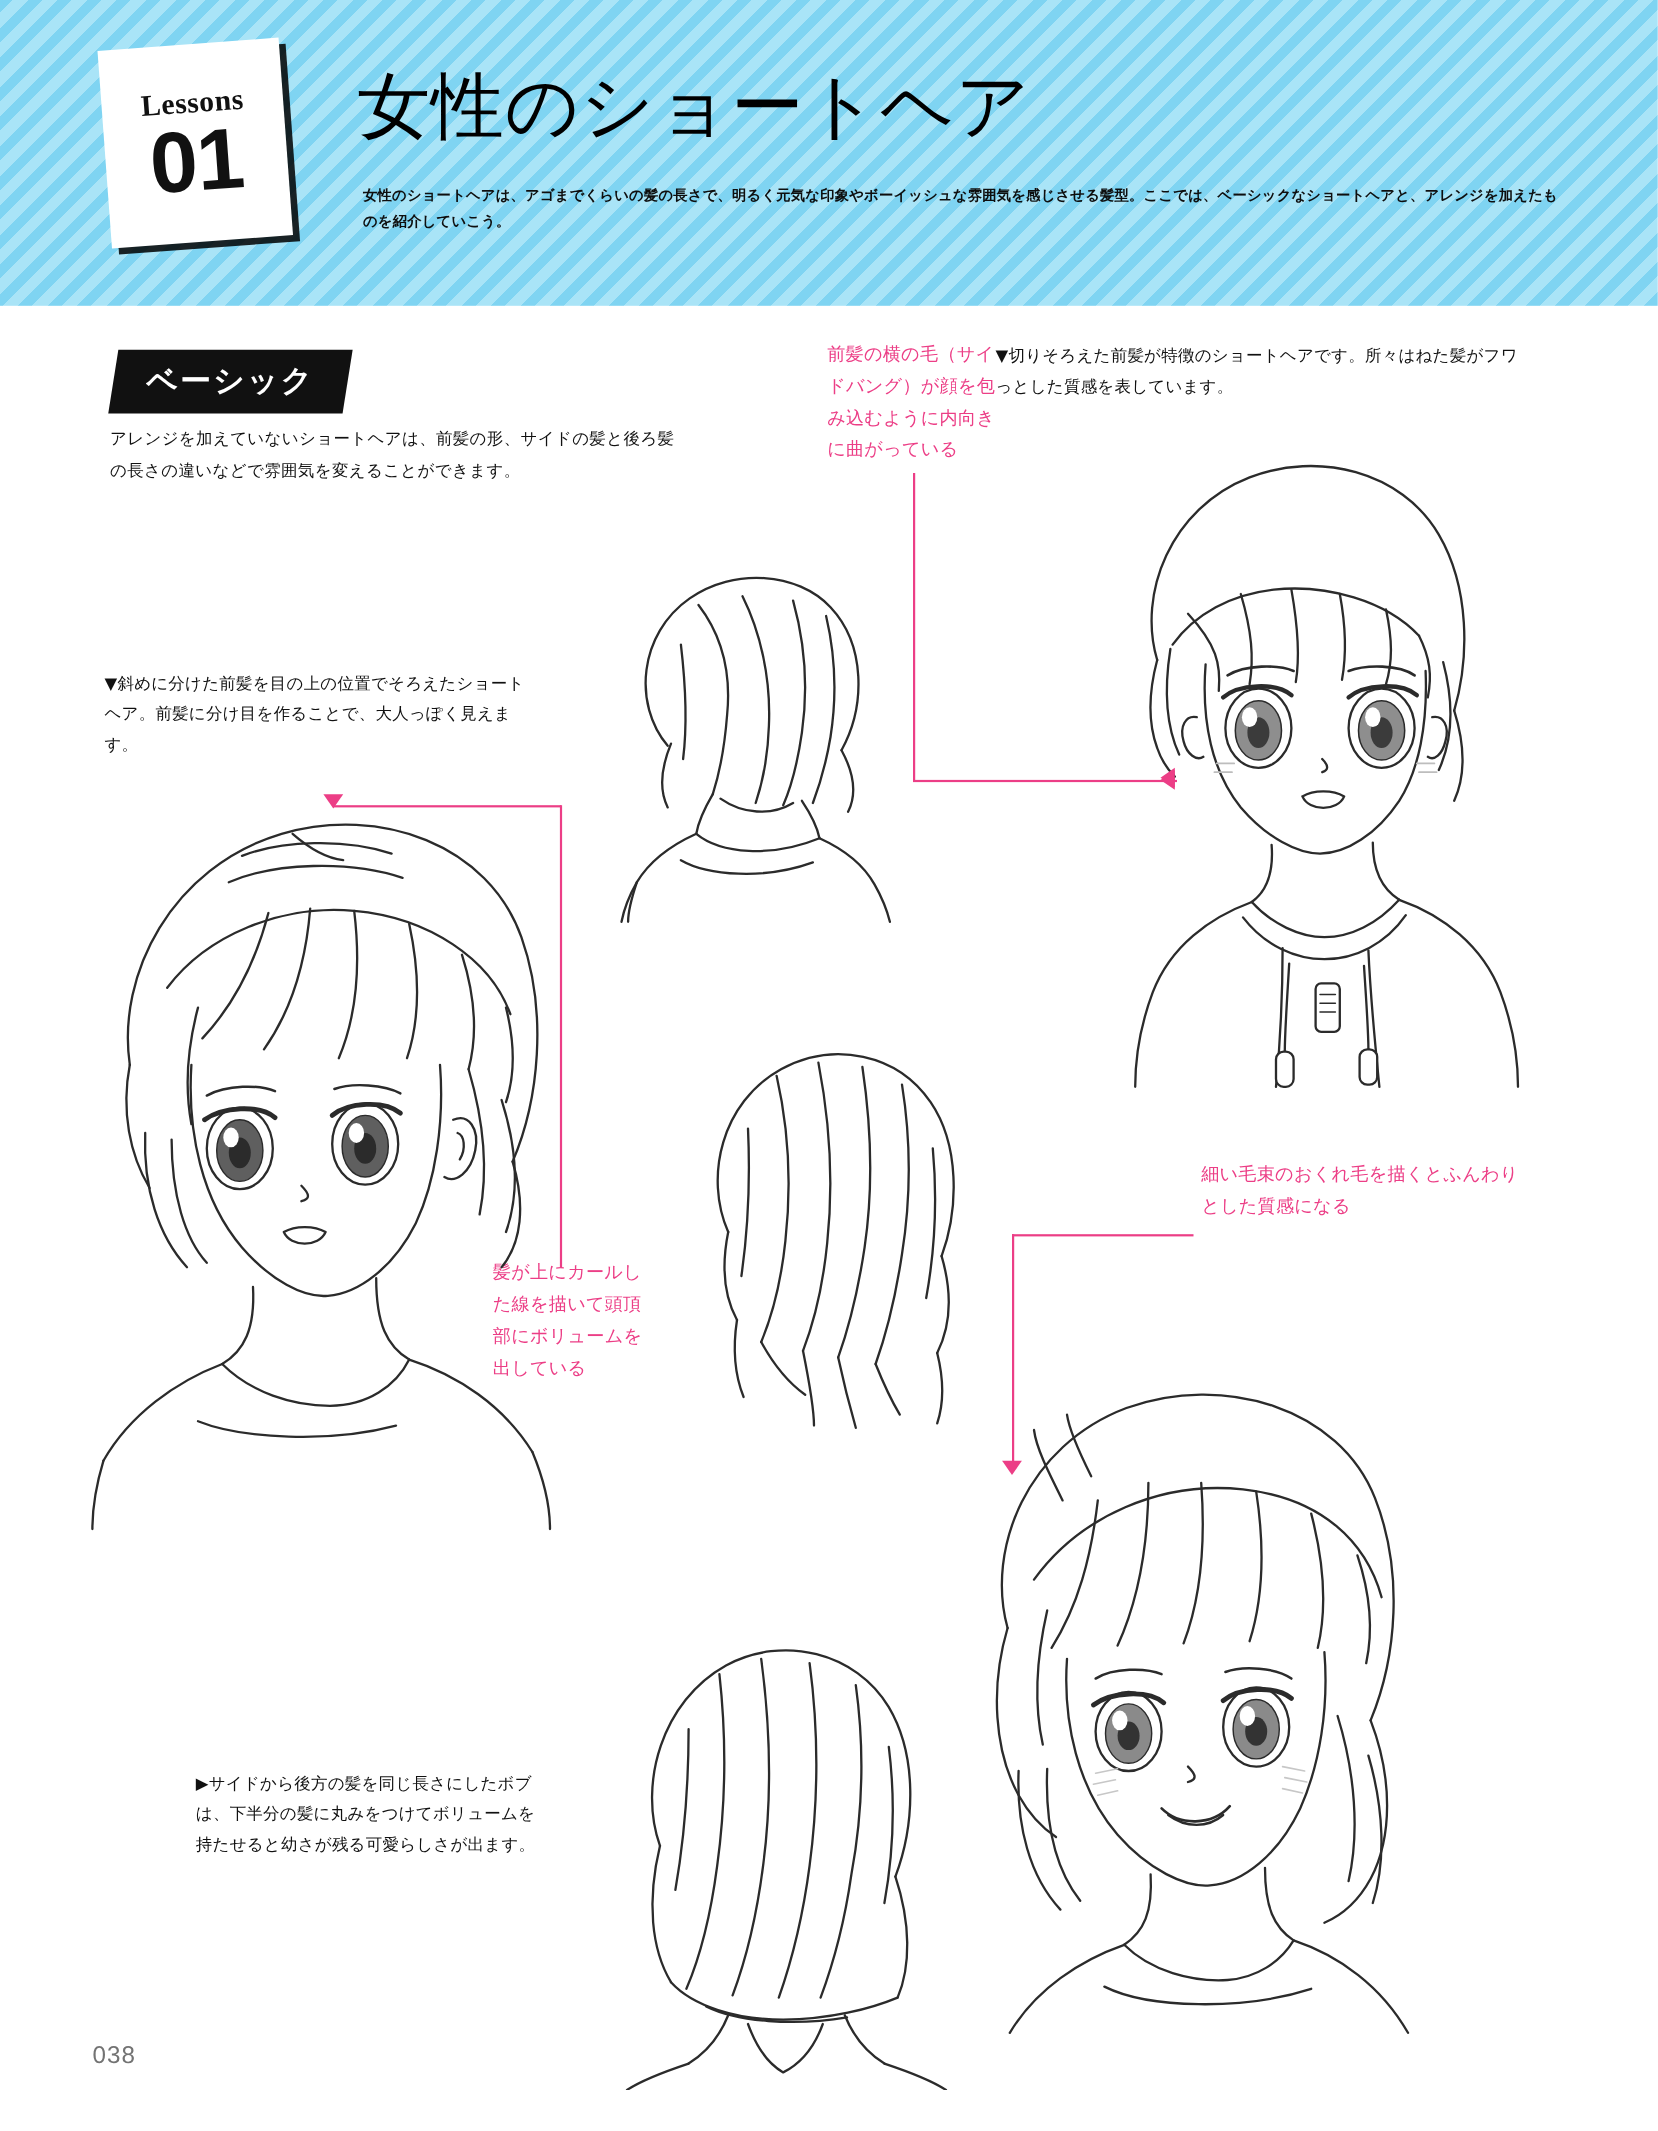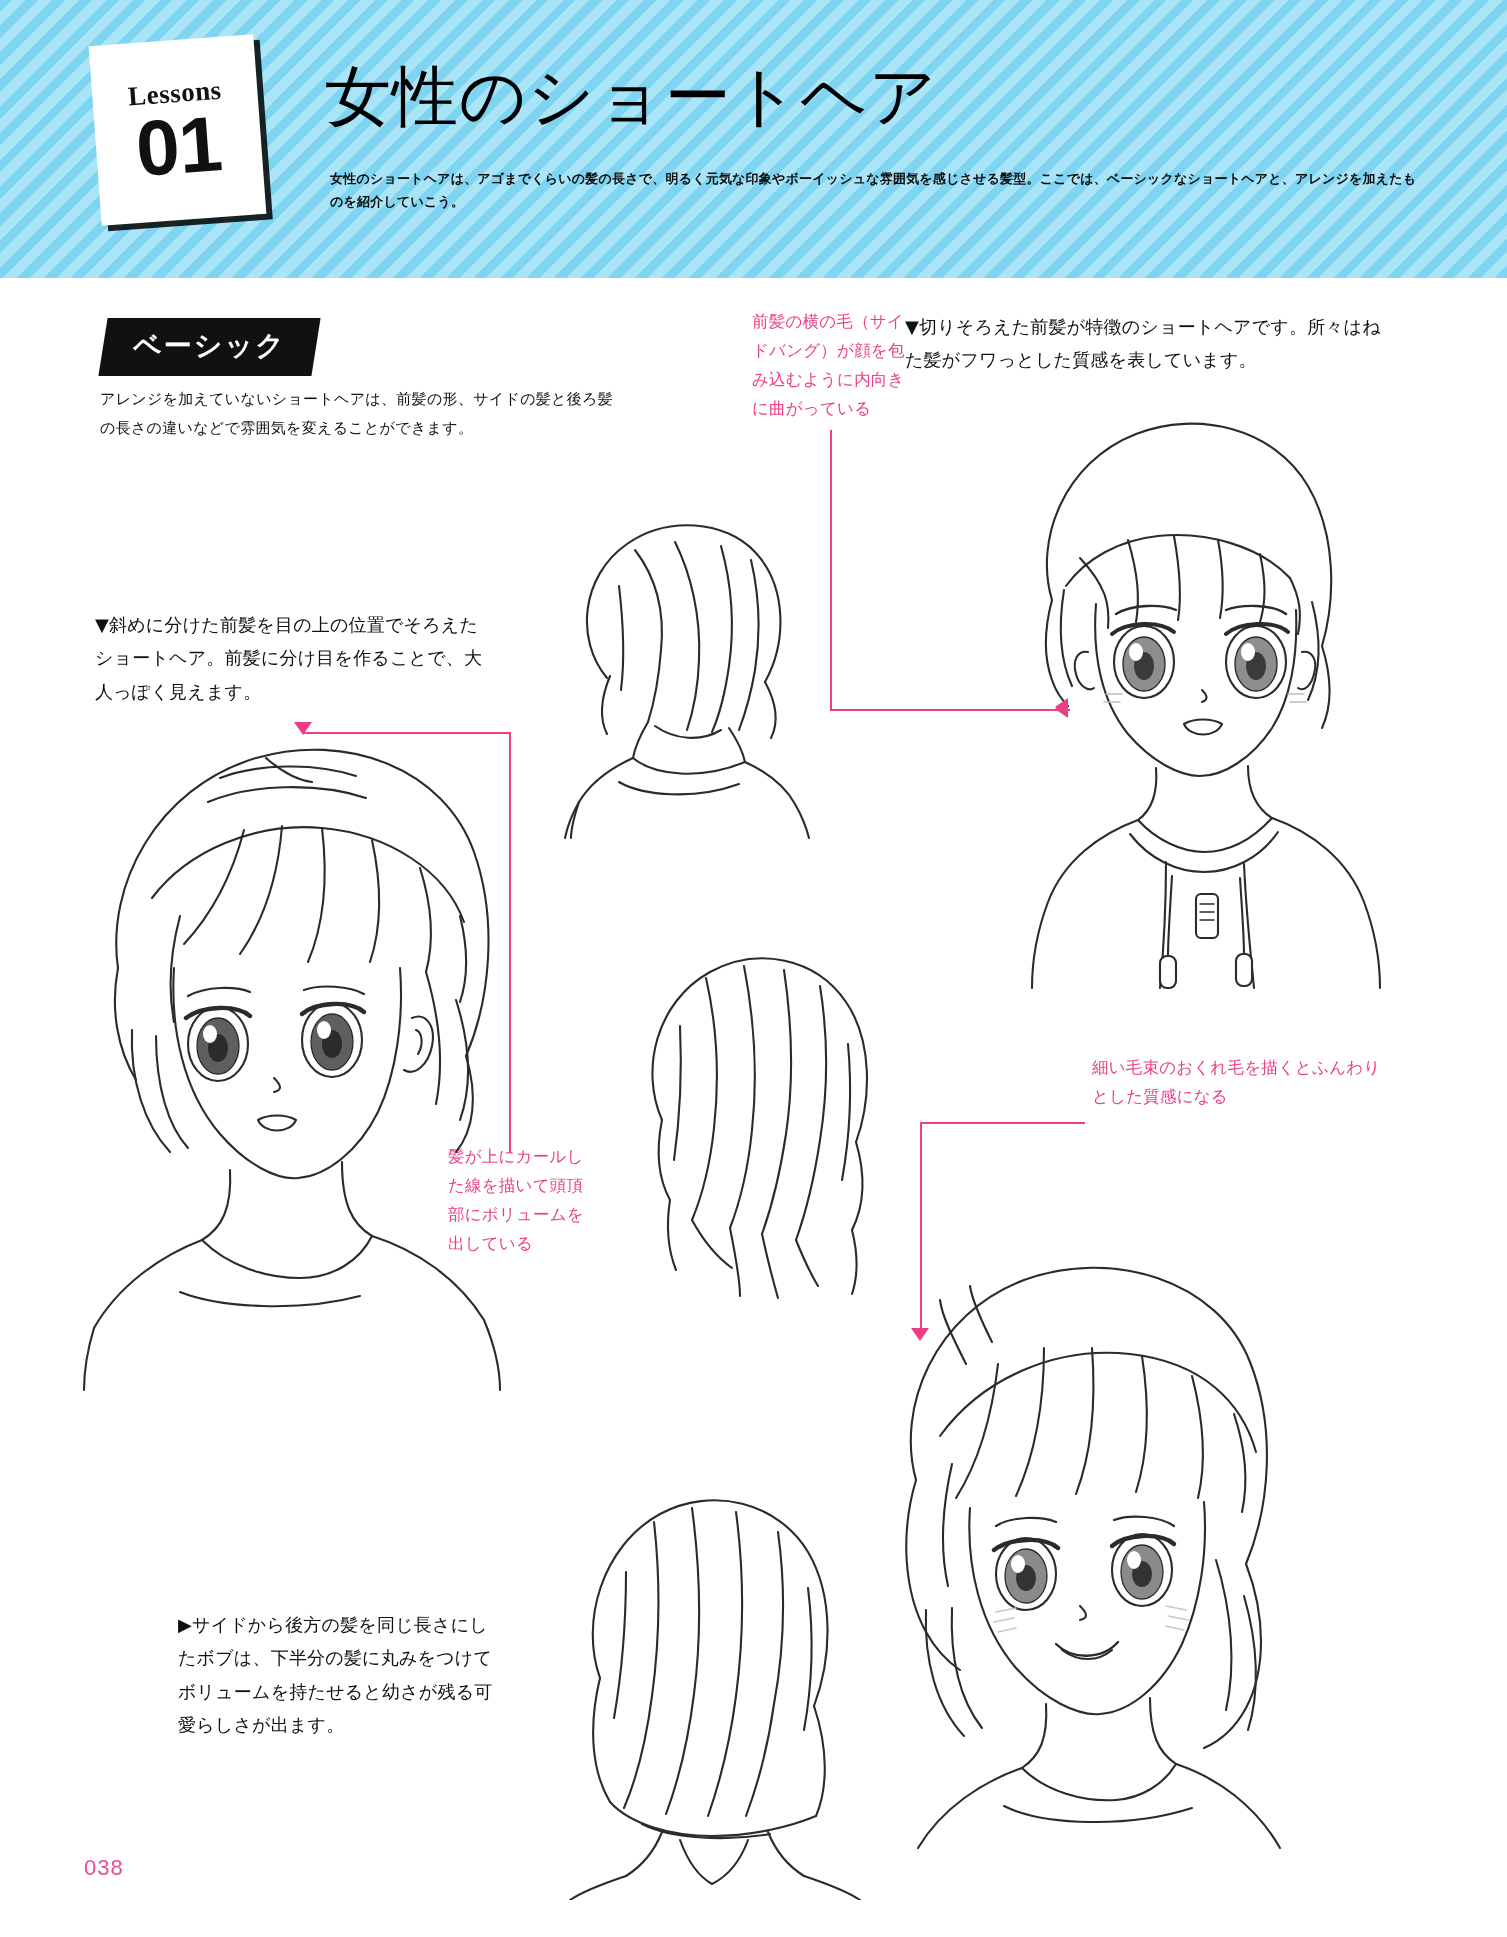--- a/index.html
+++ b/index.html
@@ -121,21 +121,21 @@
     position: absolute;
     color: #ec3e86;
     font-size: 16.5px;
     line-height: 1.75;
     letter-spacing: 0.2px;
   }
   
   .cap {
     position: absolute;
     color: #111;
-    font-size: 18px;
+    font-size: 15px;
     line-height: 1.85;
     letter-spacing: 0.2px;
   }
 
   
   .line { position: absolute; background: #ec3e86; }
   .line-h { height: 1.6px; }
   .line-v { width: 1.6px; }
   .arrow-pink {
     position: absolute;
@@ -150,21 +150,21 @@
     border-top: 9px solid transparent;
     border-bottom: 9px solid transparent;
     border-right: 13px solid #ec3e86;
   }
 
   .page-num {
     position: absolute;
     left: 84px;
     top: 1855px;
     font-size: 22px;
-    color: #ec4899;
+    color: #737373;
     letter-spacing: 1px;
     font-family: "Liberation Sans", sans-serif;
   }
 
   
   .ill { position: absolute; }
   .ill svg { display: block; }
 </style>
 </head>
 <body>

